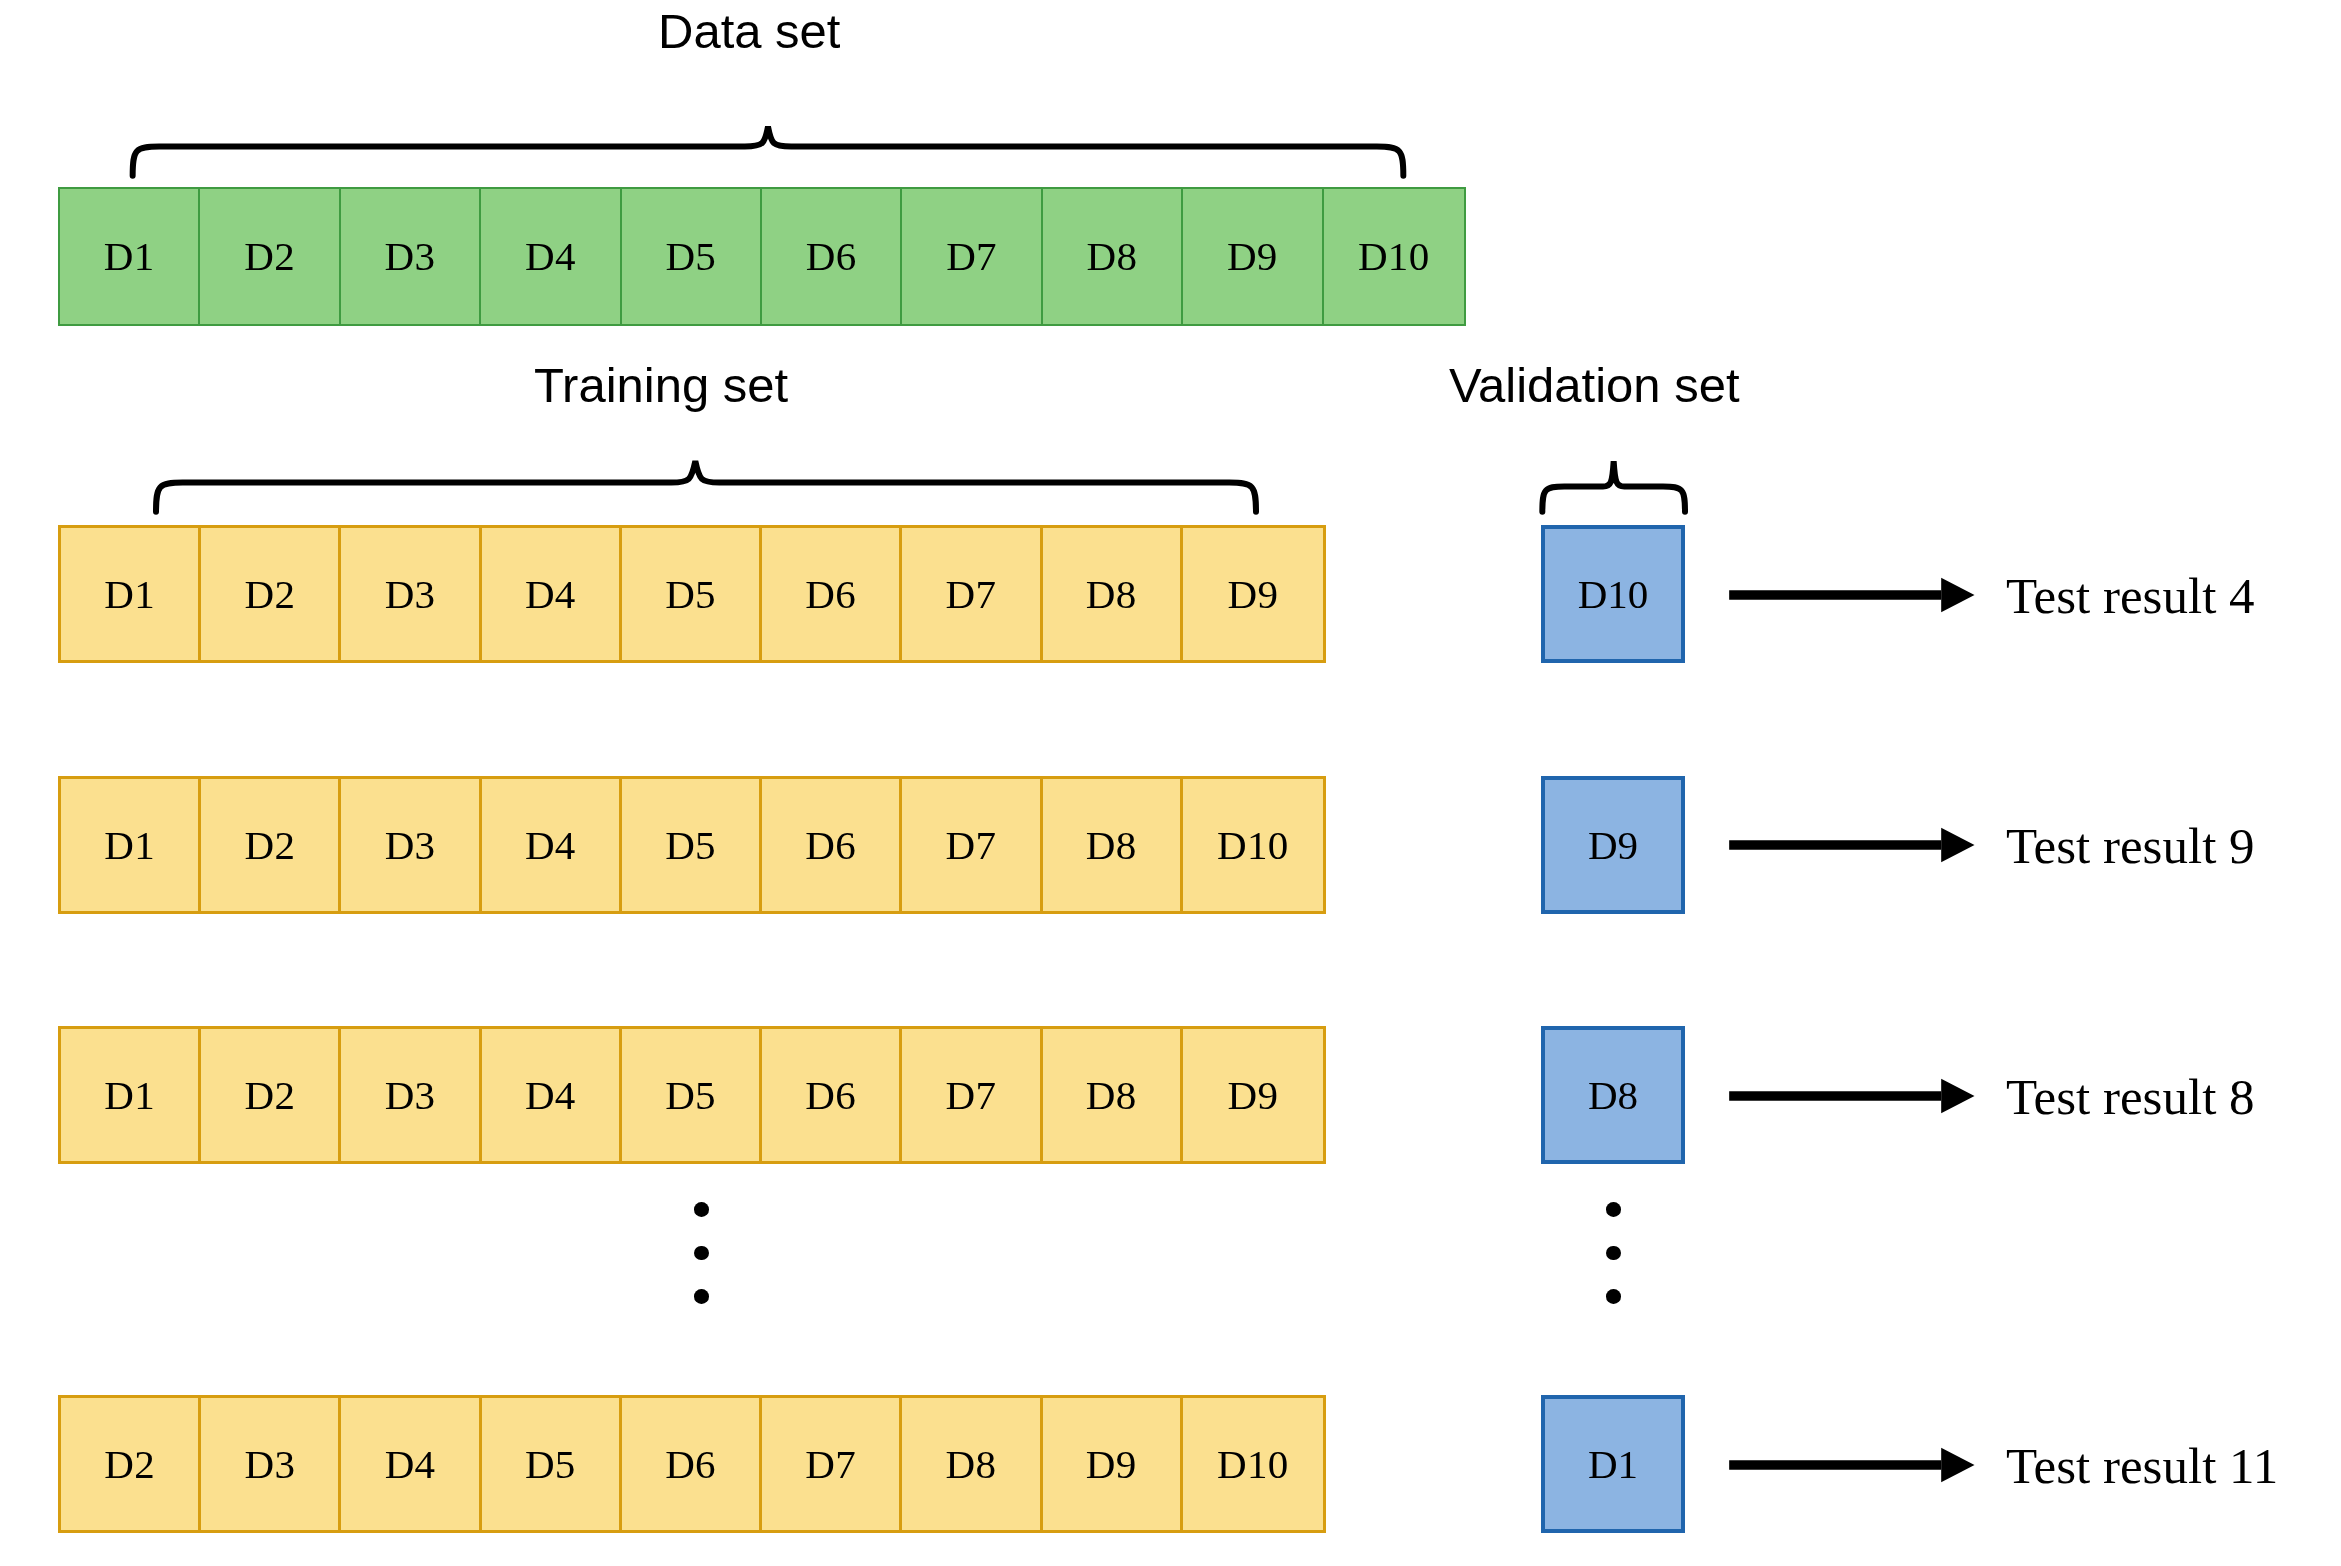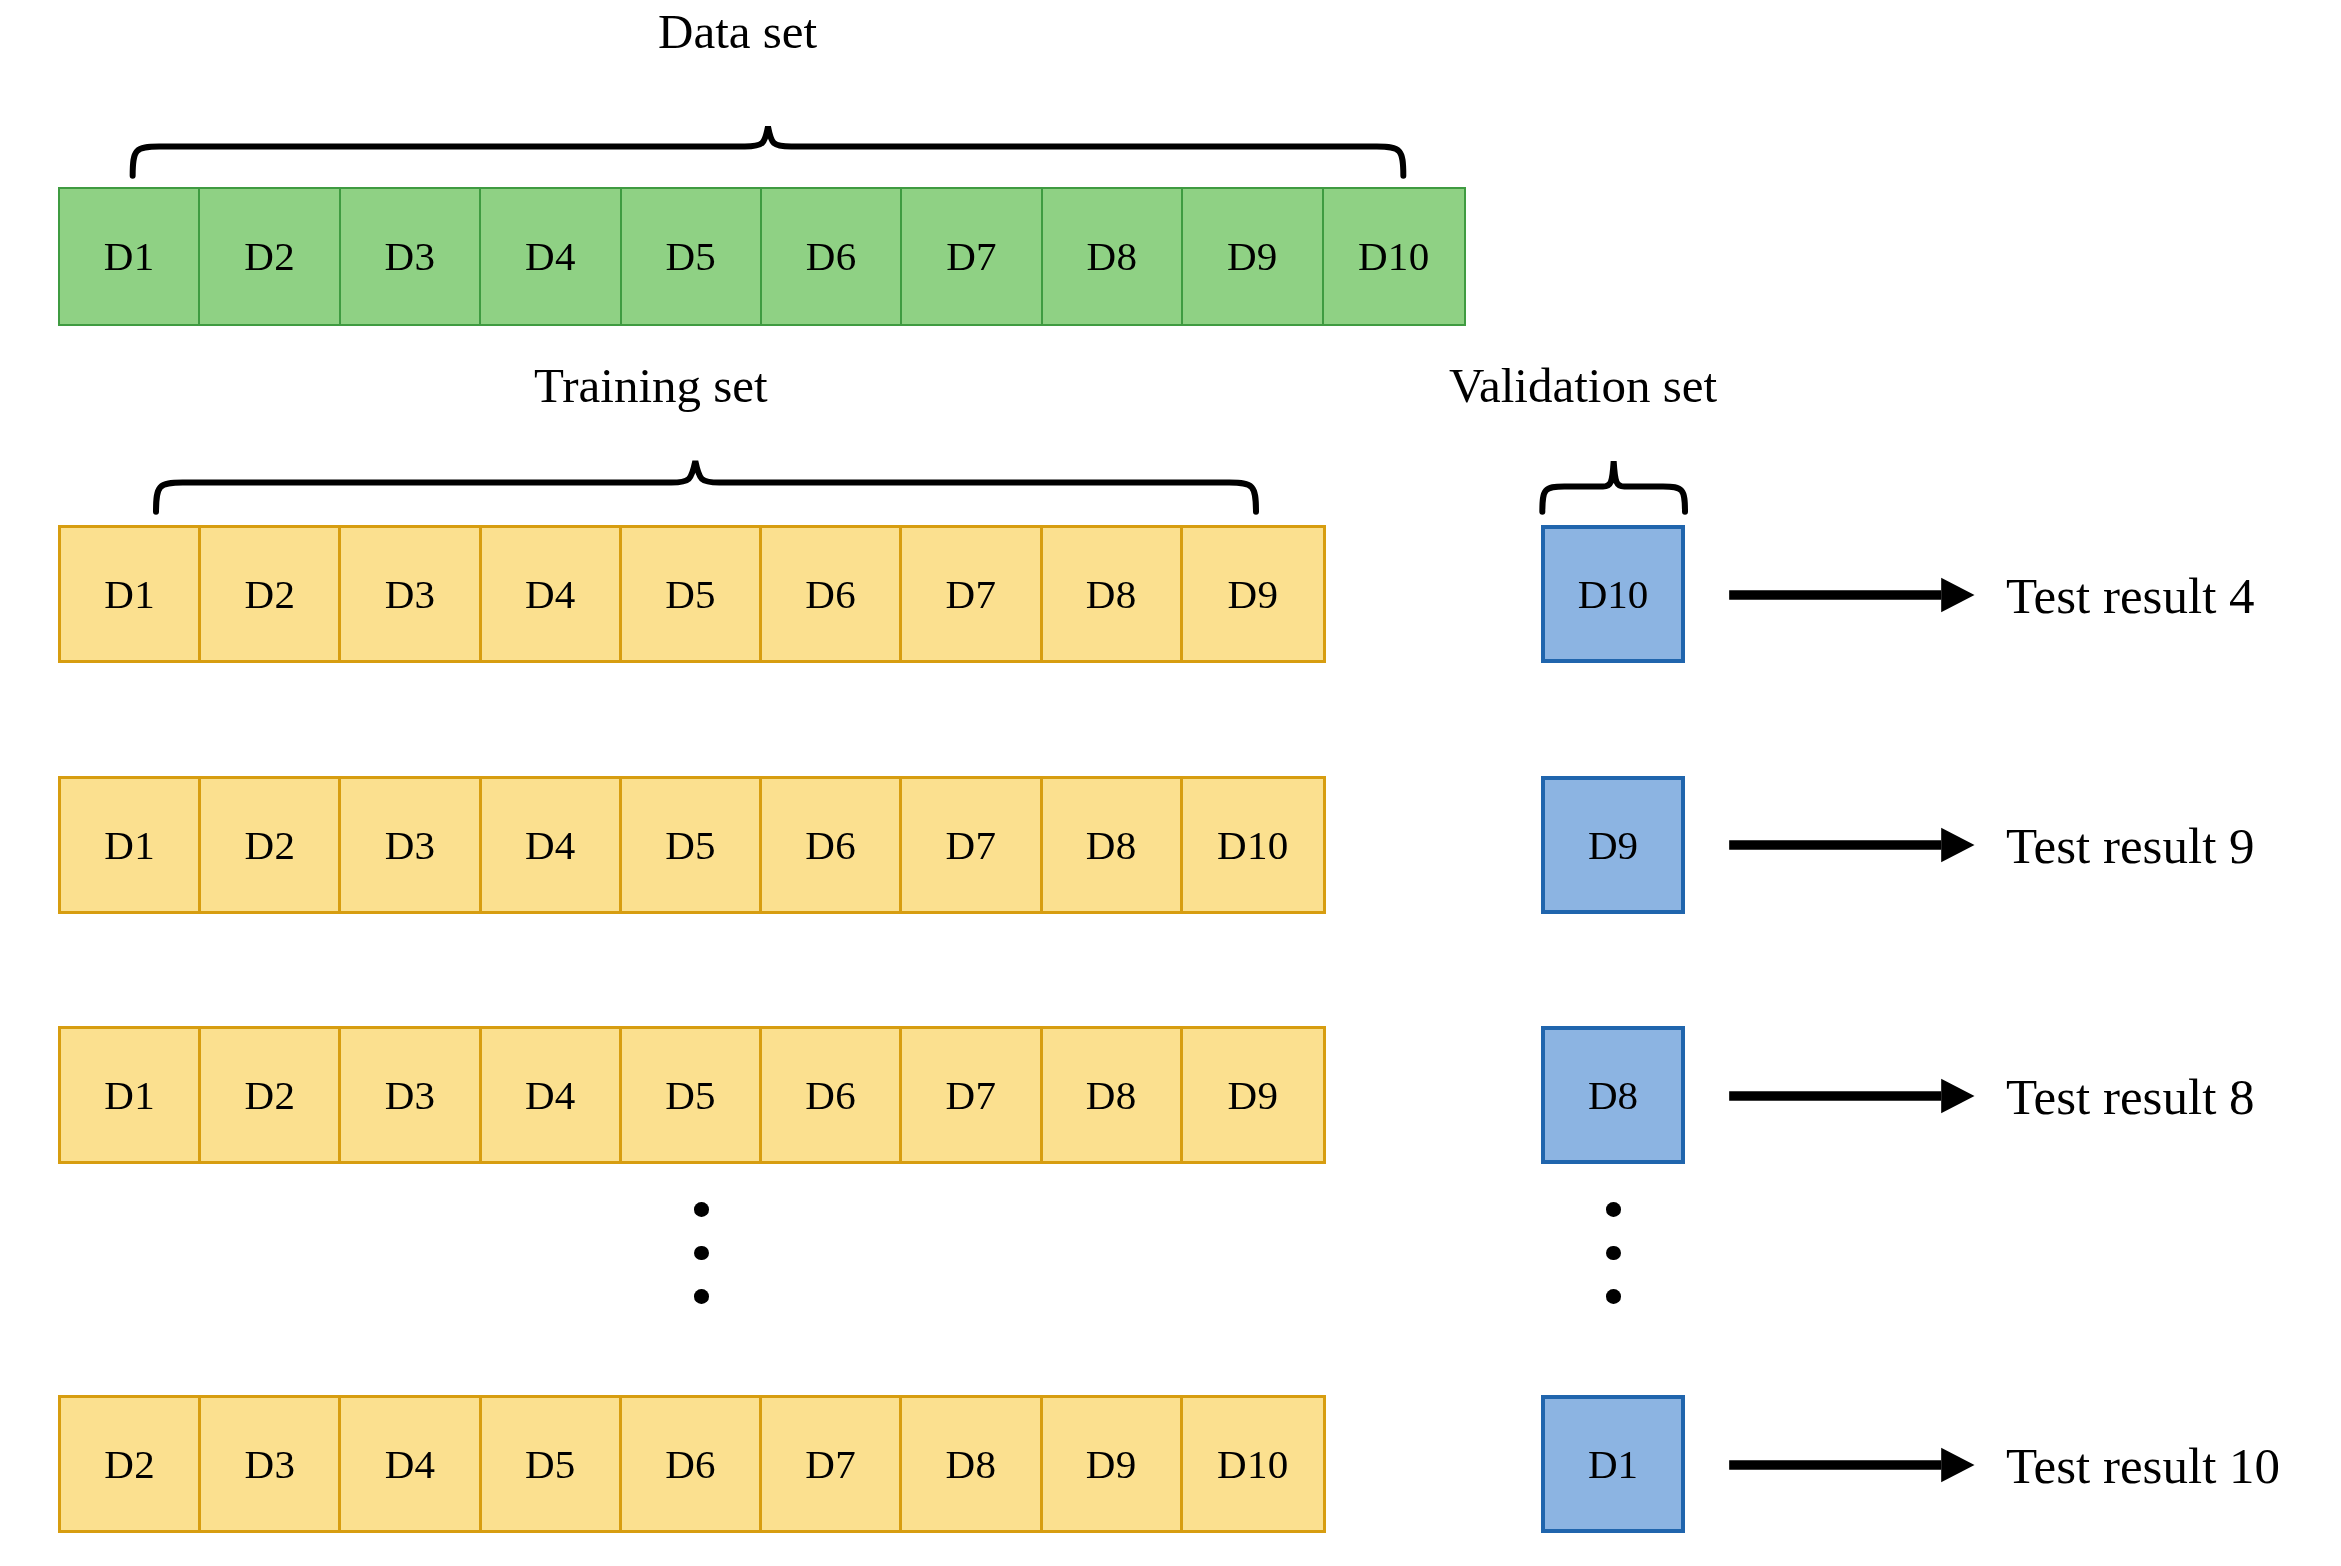--- a/index.html
+++ b/index.html
@@ -11,21 +11,21 @@
   }
   .stage{position:absolute;left:0;top:0;width:2342px;height:1567px;}
 
   
   .caption{
     position:absolute;
     font-size:49px;
     line-height:1;
     white-space:nowrap;
     color:#000;
-    font-family:Liberation Serif, serif;
+    font-family:Liberation Sans, sans-serif;
   }
 
   
   .strip{position:absolute;display:flex;box-sizing:border-box;}
   .cell{
     box-sizing:border-box;
     display:flex;align-items:center;justify-content:center;
     font-size:41px;
     line-height:1;
     color:#000;
@@ -223,16 +223,16 @@
 
   <div class="valcell" style="left:1541px;top:1395px;width:144px;height:138px;">D1</div>
 
   <div class="arrow" style="left:1729px;top:1441px;width:247px;height:48px;">
     <svg width="247" height="48" viewBox="0 0 370 72">
       <line x1="0" y1="36" x2="318" y2="36" stroke="#000" stroke-width="14"></line>
       <polygon points="318,10 368,36 318,62" fill="#000"></polygon>
     </svg>
   </div>
 
-  <div class="result-label" style="left:2006px;top:1441px;">Test result 10</div>
+  <div class="result-label" style="left:2006px;top:1441px;">Test result 11</div>
 
 </div>
 
 
 </body></html>

